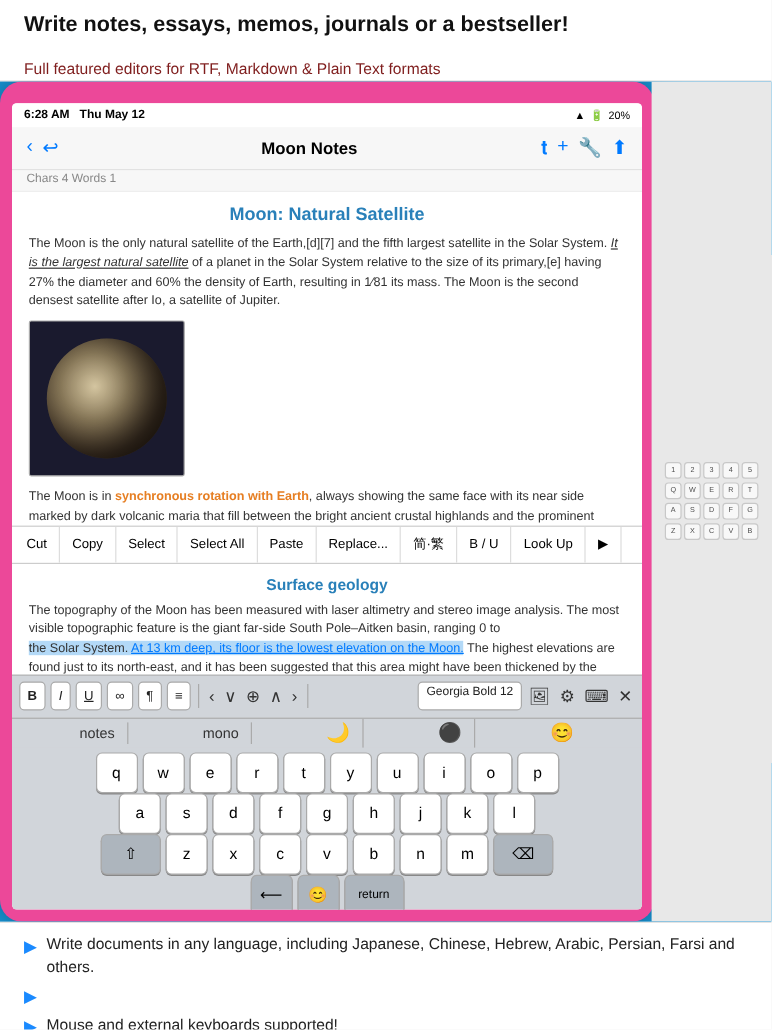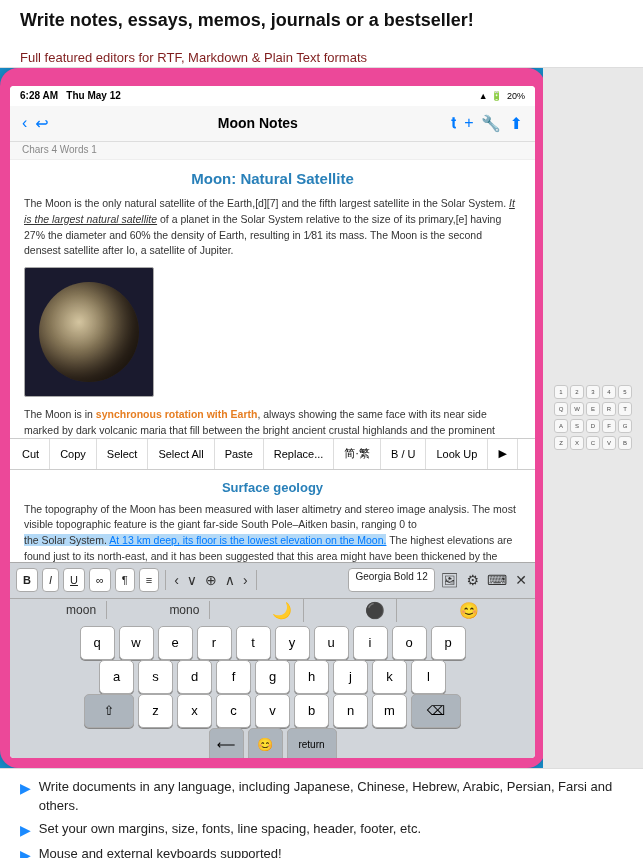--- a/index.html
+++ b/index.html
@@ -534,21 +534,21 @@
         </button>
         <button class="format-icon-btn">🖼</button>
         <button class="format-icon-btn">⚙</button>
         <button class="format-icon-btn">⌨</button>
         <button class="format-icon-btn">✕</button>
       </div>
 
       <div id="keyboard-area">
 
         <div id="autocomplete-bar">
-          <span class="autocomplete-word">moon</span>
+          <span class="autocomplete-word">notes</span>
           <span class="autocomplete-word">mono</span>
           <span class="autocomplete-word emoji-word">🌙</span>
           <span class="autocomplete-word emoji-word">⚫</span>
           <span class="autocomplete-word emoji-word">😊</span>
         </div>
 
         <div id="keyboard-rows">
           <div class="key-row">
             <div class="key">q</div>
             <div class="key">w</div>
@@ -629,19 +629,18 @@
 
 </div>
 
 <div id="footer-banner">
   <div class="footer-item">
     <span class="footer-arrow">▶</span>
     <span>Write documents in any language, including Japanese, Chinese, Hebrew, Arabic, Persian, Farsi and others.</span>
   </div>
   <div class="footer-item">
     <span class="footer-arrow">▶</span>
-    <span>Set your own margins, size, fonts, line spacing, header, footer, etc.</span>
   </div>
   <div class="footer-item">
     <span class="footer-arrow">▶</span>
     <span>Mouse and external keyboards supported!</span>
   </div>
 </div>
 
 </body></html>

